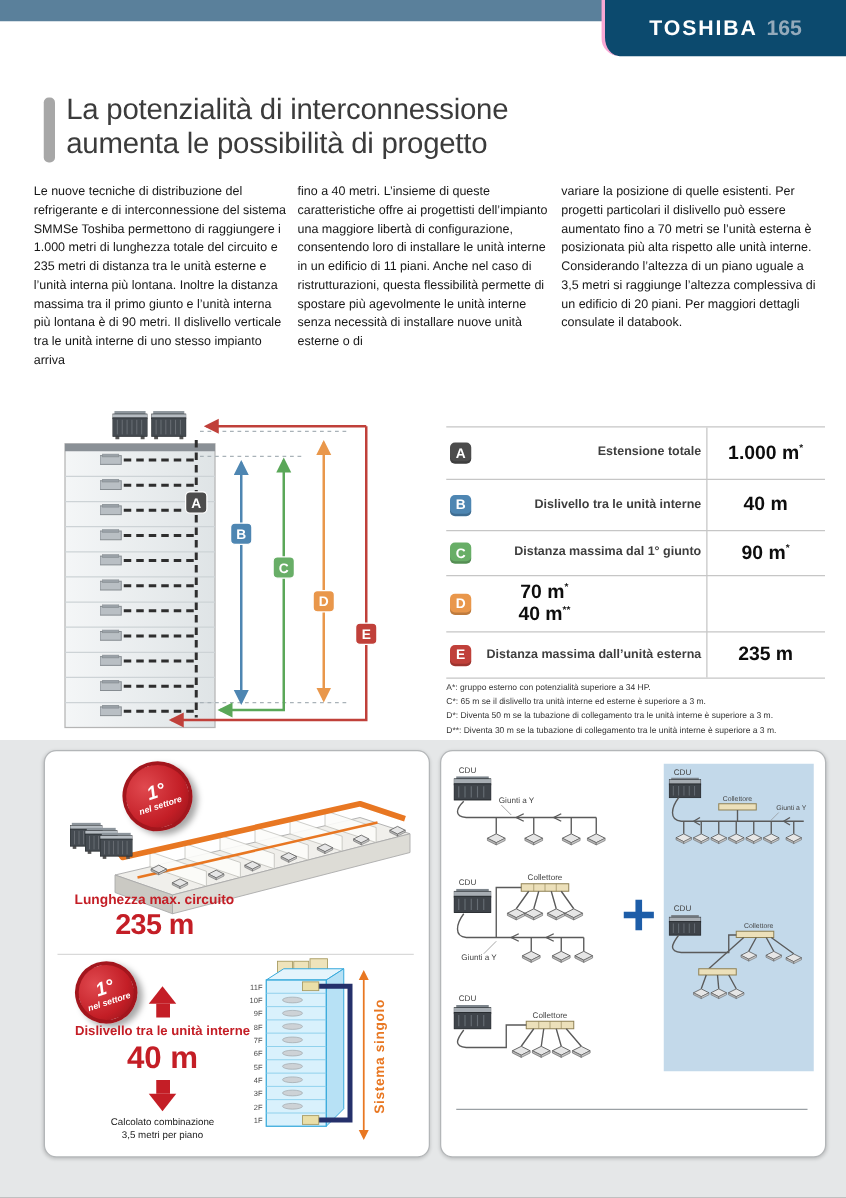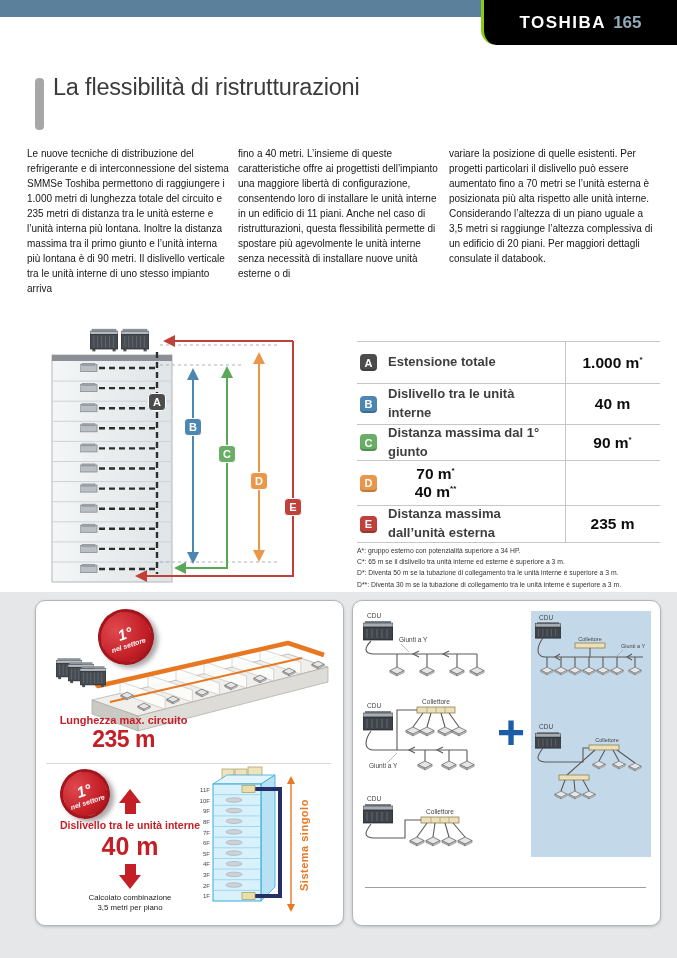--- a/index.html
+++ b/index.html
@@ -1,21 +1,21 @@
 <!DOCTYPE html>
 <html><head>
 <meta charset="utf-8">
 <style>
   html,body{margin:0;padding:0;background:#888;}
   .page{position:relative;width:677px;height:958px;background:#ffffff;overflow:hidden;
         font-family:"Liberation Sans",sans-serif;margin:0 auto;}
   
   .topbar{position:absolute;left:0;top:0;width:677px;height:17px;background:#5a809b;}
-  .brand-tab{position:absolute;top:0;right:0;width:193px;height:45px;background:#000000;
-             border-bottom-left-radius:15px;border-left:3px solid #84cc16;
+  .brand-tab{position:absolute;top:0;right:0;width:193px;height:45px;background:#0c4a6e;
+             border-bottom-left-radius:15px;border-left:3px solid #f9a8d4;
              display:flex;align-items:center;justify-content:center;gap:7px;}
   .brand-tab .brand{color:#fff;font-weight:bold;font-size:17px;letter-spacing:1.5px;}
   .brand-tab .pagenum{color:#94aabb;font-weight:bold;font-size:17px;}
   
   .title-block{position:absolute;left:35px;top:74px;display:flex;gap:9px;}
   .title-bar{width:9px;height:52px;background:#a7a7a7;border-radius:4px;margin-top:4px;}
   .title-text{font-size:23.5px;line-height:27px;color:#3b3b3b;letter-spacing:-0.2px;}
   
   .intro{position:absolute;left:27px;top:146px;width:633px;display:grid;
          grid-template-columns:204px 204px 204px;column-gap:7px;
@@ -24,21 +24,21 @@
   .spec-table{position:absolute;left:357px;top:341px;width:303px;
               border-top:1px solid #c6c6c6;border-bottom:1px solid #c6c6c6;}
   .spec-vline{position:absolute;left:208px;top:0;bottom:0;width:1px;background:#c6c6c6;}
   .spec-row{display:flex;align-items:center;border-bottom:1px solid #c6c6c6;}
   .spec-row:last-child{border-bottom:none;}
   .spec-row.h41{height:41px}.spec-row.h40{height:40px}.spec-row.h35{height:35px}
   .spec-row.h39{height:44px}.spec-row.h36{height:36px}
   .badge{width:17px;height:17px;margin:0 11px 0 3px;border-radius:4px;flex:none;
          color:#fff;font-weight:bold;font-size:11px;display:flex;align-items:center;
          justify-content:center;box-shadow:inset 0 -2px 0 rgba(0,0,0,.18);}
-  .spec-label{flex:1;font-size:13px;font-weight:bold;color:#3e3e3e;line-height:1.45;padding-right:4px;}
+  .spec-label{flex:1;font-size:10px;font-weight:bold;color:#3e3e3e;line-height:1.45;padding-right:4px;text-align:right;}
   .spec-value{width:95px;text-align:center;font-size:15.5px;font-weight:bold;color:#0d0d0d;line-height:1.15;}
   .sup{font-size:8px;vertical-align:6px;}
   .footnotes{position:absolute;left:357px;top:545px;font-size:6.8px;line-height:1.65;color:#333;}
   
   .bdg-svg{position:absolute;left:30px;top:322px;}
   svg text{font-family:"Liberation Sans",sans-serif;}
   .badge-letter{fill:#fff;font-weight:bold;font-size:11px;text-anchor:middle;}
   
   .bottom-section{position:absolute;left:0;top:592px;width:677px;height:366px;background:#e5e7e8;}
   .panel{position:absolute;background:#fff;border:1px solid #b3b6b8;border-radius:10px;
@@ -94,21 +94,22 @@
 
   <div class="topbar"></div>
   <div class="brand-tab">
     <span class="brand">TOSHIBA</span>
     <span class="pagenum">165</span>
   </div>
 
   <div class="title-block">
     <div class="title-bar"></div>
     <div class="title-text">
-      <div>La flessibilità di ristrutturazioni</div>
+      <div>La potenzialità di interconnessione</div>
+      <div>aumenta le possibilità di progetto</div>
     </div>
   </div>
 
   <div class="intro">
     <div>Le nuove tecniche di distribuzione del refrigerante e di interconnessione del sistema SMMSe Toshiba permettono di raggiungere i 1.000 metri di lunghezza totale del circuito e 235 metri di distanza tra le unità esterne e l’unità interna più lontana. Inoltre la distanza massima tra il primo giunto e l’unità interna più lontana è di 90 metri. Il dislivello verticale tra le unità interne di uno stesso impianto arriva</div>
     <div>fino a 40 metri. L’insieme di queste caratteristiche offre ai progettisti dell’impianto una maggiore libertà di configurazione, consentendo loro di installare le unità interne in un edificio di 11 piani. Anche nel caso di ristrutturazioni, questa flessibilità permette di spostare più agevolmente le unità interne senza necessità di installare nuove unità esterne o di</div>
     <div>variare la posizione di quelle esistenti. Per progetti particolari il dislivello può essere aumentato fino a 70 metri se l’unità esterna è posizionata più alta rispetto alle unità interne. Considerando l’altezza di un piano uguale a 3,5 metri si raggiunge l’altezza complessiva di un edificio di 20 piani. Per maggiori dettagli consulate il databook.</div>
   </div>
 
   <svg class="bdg-svg" width="322" height="268" viewBox="0 0 322 268">

